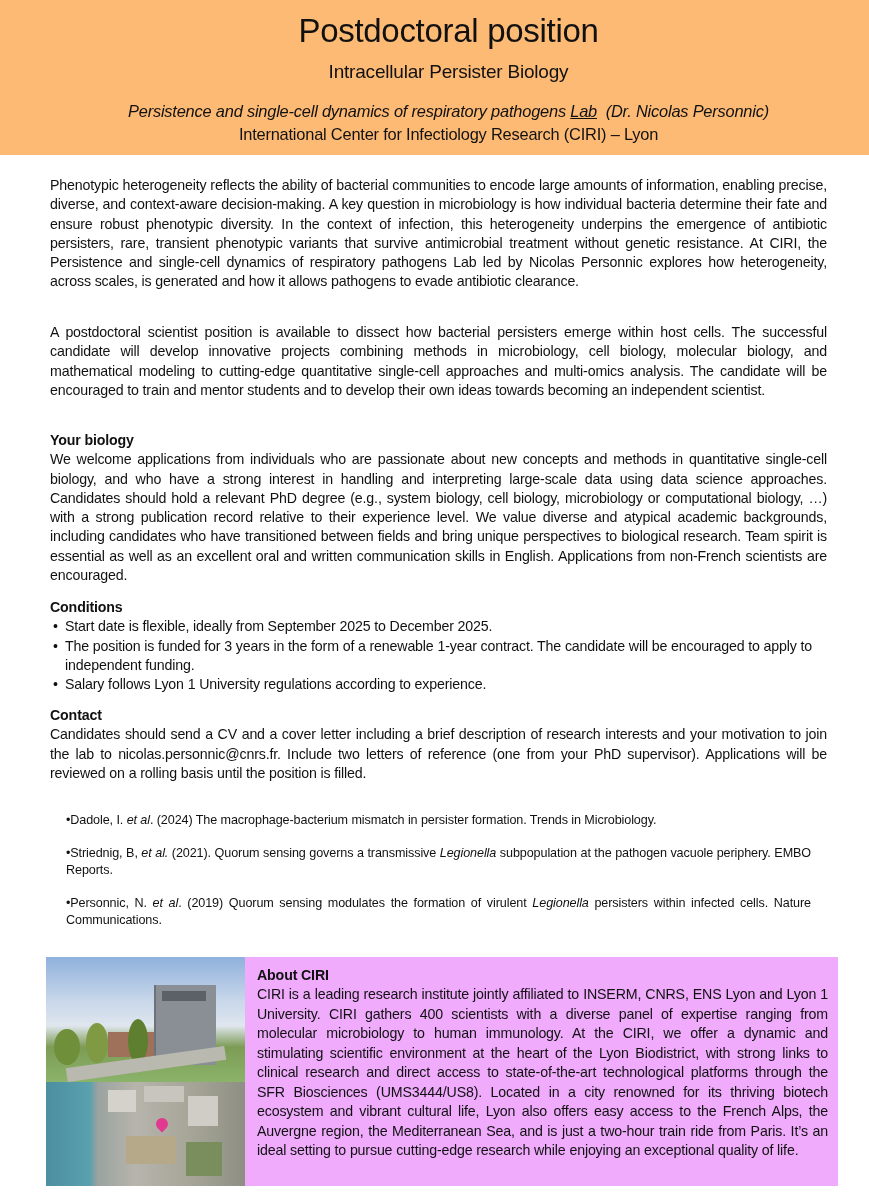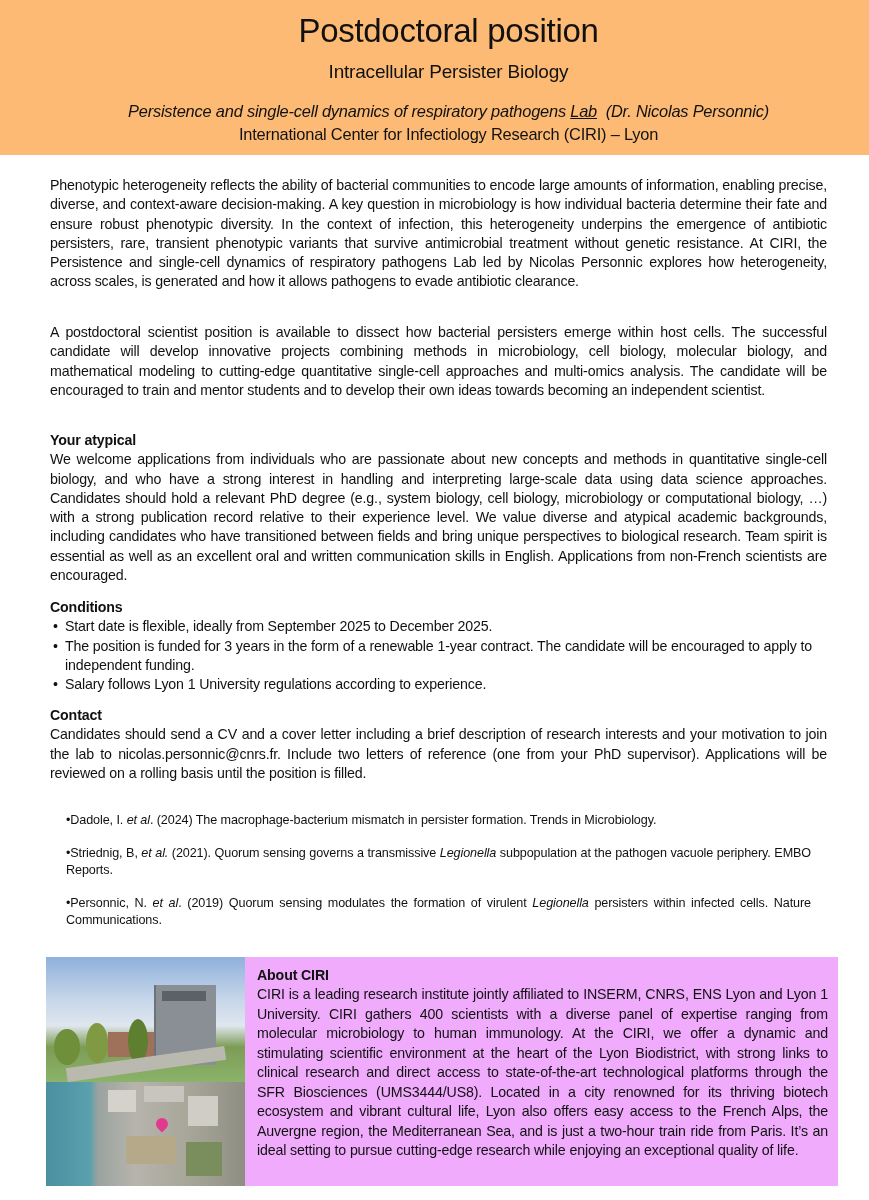--- a/index.html
+++ b/index.html
@@ -64,21 +64,21 @@
 </div>
 
 <div class="content" style="top:176px">
   <p class="para">Phenotypic heterogeneity reflects the ability of bacterial communities to encode large amounts of information, enabling precise, diverse, and context-aware decision-making. A key question in microbiology is how individual bacteria determine their fate and ensure robust phenotypic diversity. In the context of infection, this heterogeneity underpins the emergence of antibiotic persisters, rare, transient phenotypic variants that survive antimicrobial treatment without genetic resistance. At CIRI, the Persistence and single-cell dynamics of respiratory pathogens Lab led by Nicolas Personnic explores how heterogeneity, across scales, is generated and how it allows pathogens to evade antibiotic clearance.</p>
 </div>
 <div class="content" style="top:323px">
   <p class="para">A postdoctoral scientist position is available to dissect how bacterial persisters emerge within host cells. The successful candidate will develop innovative projects combining methods in microbiology, cell biology, molecular biology, and mathematical modeling to cutting-edge quantitative single-cell approaches and multi-omics analysis. The candidate will be encouraged to train and mentor students and to develop their own ideas towards becoming an independent scientist.</p>
 </div>
 
 <div class="content" style="top:431px">
-  <p class="heading">Your atypical</p>
+  <p class="heading">Your biology</p>
   <p class="para">We welcome applications from individuals who are passionate about new concepts and methods in quantitative single-cell biology, and who have a strong interest in handling and interpreting large-scale data using data science approaches. Candidates should hold a relevant PhD degree (e.g., system biology, cell biology, microbiology or computational biology, …) with a strong publication record relative to their experience level. We value diverse and atypical academic backgrounds, including candidates who have transitioned between fields and bring unique perspectives to biological research. Team spirit is essential as well as an excellent oral and written communication skills in English. Applications from non-French scientists are encouraged.</p>
 </div>
 
 <div class="content" style="top:598px">
   <p class="heading">Conditions</p>
   <ul class="bullets">
     <li>Start date is flexible, ideally from September 2025 to December 2025.</li>
     <li>The position is funded for 3 years in the form of a renewable 1-year contract. The candidate will be encouraged to apply to independent funding.</li>
     <li>Salary follows Lyon 1 University regulations according to experience.</li>
   </ul>

